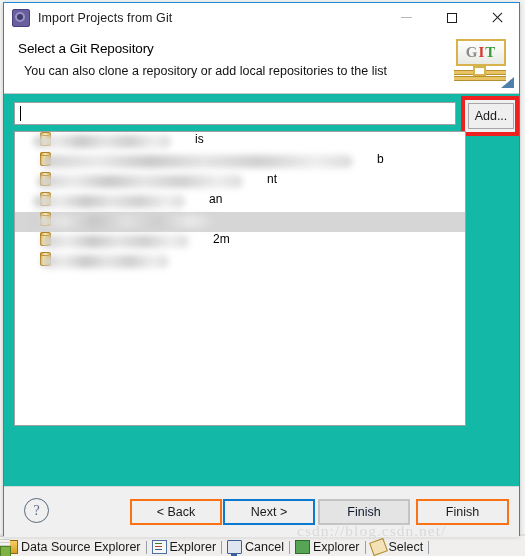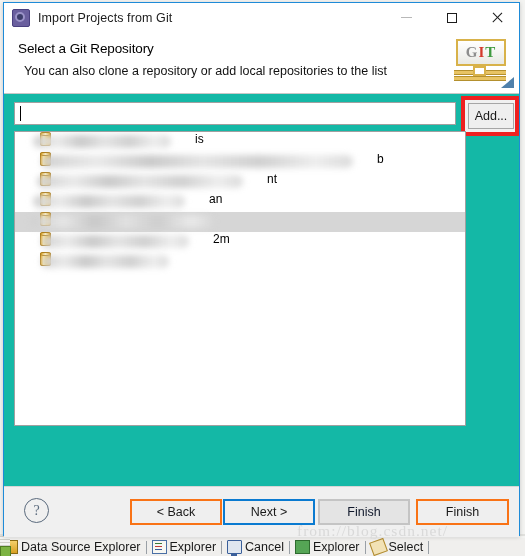--- a/index.html
+++ b/index.html
@@ -534,14 +534,14 @@
 
     <div class="footer">
       <div class="help-icon">?</div>
       <button class="btn btn-back">&lt; Back</button>
       <button class="btn btn-next">Next &gt;</button>
       <button class="btn btn-finish" disabled="">Finish</button>
       <button class="btn btn-cancel">Finish</button>
     </div>
   </div>
 
-  <div class="watermark">from://blog.csdn.net/</div>
+  <div class="watermark">csdn://blog.csdn.net/</div>
 </div>
 
 </body></html>

